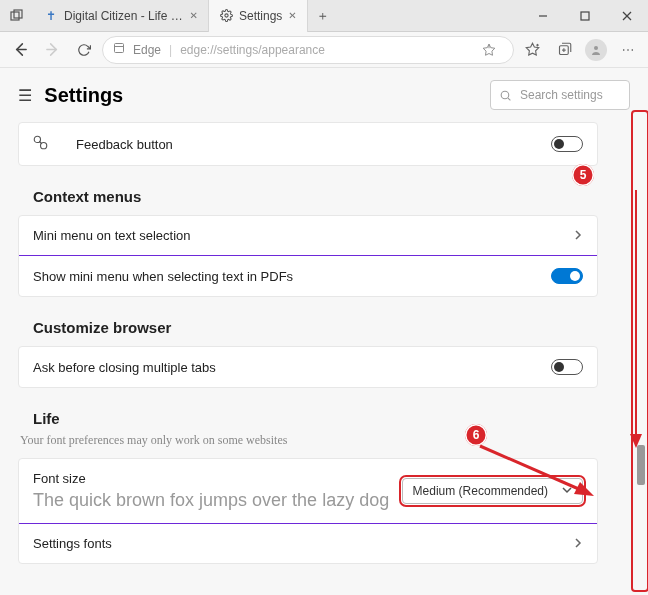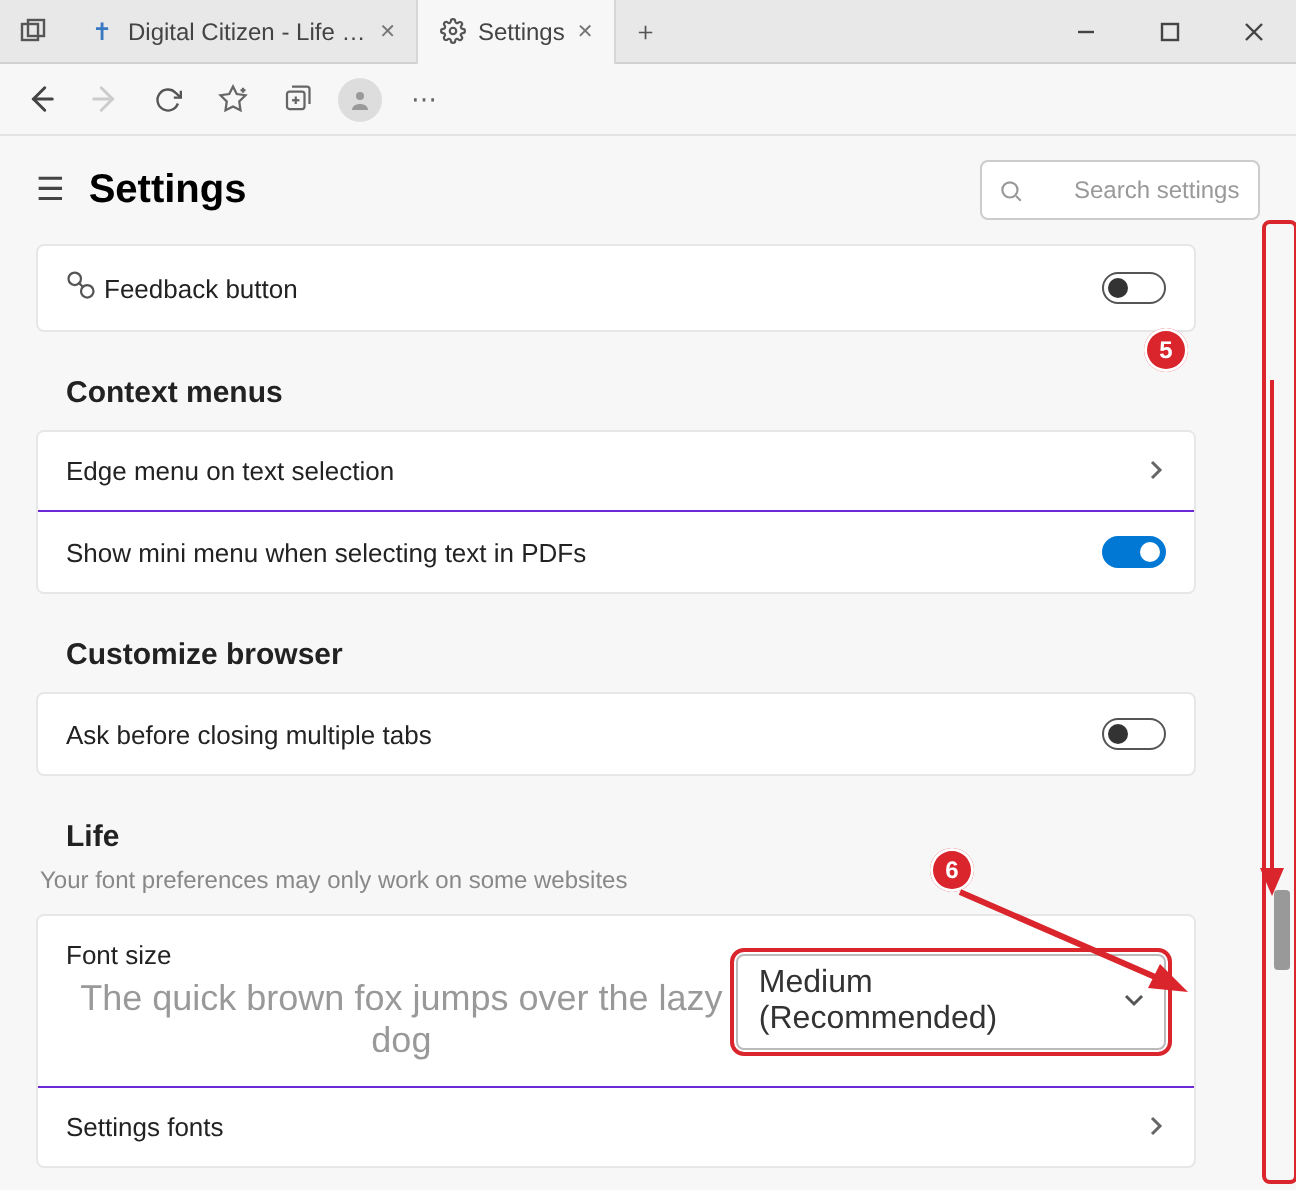--- a/index.html
+++ b/index.html
@@ -29,42 +29,42 @@
   .address .url-dim { color:#aaa; }
   .tool-icon { width:28px; height:28px; display:flex; align-items:center; justify-content:center; color:#666; }
   .avatar { width:22px; height:22px; border-radius:50%; background:#ddd; display:flex; align-items:center; justify-content:center; color:#888; font-size:12px; }
 
   
   .surface { background:#f7f7f7; height: calc(595px - 68px); padding: 12px 18px 18px 18px; position:relative; overflow:hidden; }
   .settings-head { display:flex; align-items:center; justify-content:space-between; margin-bottom:12px; }
   .settings-head .left { display:flex; align-items:center; gap:12px; }
   .hamburger { color:#444; font-size:16px; }
   .settings-title { font-size:20px; font-weight:600; }
-  .search { width:140px; height:30px; border:1px solid #ccc; border-radius:4px; background:#fff; display:flex; align-items:center; gap:25px; padding:0 8px; color:#999; font-size:12px; }
+  .search { width:140px; height:30px; border:1px solid #ccc; border-radius:4px; background:#fff; display:flex; align-items:center; gap:8px; padding:0 8px; color:#999; font-size:12px; }
   .search svg { flex-shrink:0; }
 
   
   .content { padding-right: 32px; }
   .card { background:#fff; border:1px solid #e7e7e7; border-radius:4px; margin-bottom:8px; }
   .card.group { padding:0; }
   .row { display:flex; align-items:center; justify-content:space-between; padding:12px 14px; font-size:13px; color:#222; border-top:1px solid #6d28d9; }
   .row:first-child { border-top:none; }
-  .row-left { display:flex; align-items:center; gap:4px; }
+  .row-left { display:flex; align-items:center; gap:28px; }
   .row-sub { font-size:18px; color:#999; margin-top:4px;text-align:center; }
   .section-title { font-size:15px; font-weight:600; margin:22px 0 10px 15px; color:#222; }
-  .section-sub { font-size:12px; color:#888; margin:-4px 0 10px 2px; }
+  .section-sub { font-size:12px; color:#888; margin:-4px 0 10px 2px;font-family:Liberation Serif, serif; }
 
   .toggle { width:32px; height:16px; border-radius:9px; position:relative; border:1px solid #555; background:#fff; }
   .toggle .knob { width:10px; height:10px; background:#333; border-radius:50%; position:absolute; top:2px; left:2px; }
   .toggle.on { background:#0078d4; border-color:#0078d4; }
   .toggle.on .knob { background:#fff; left:auto; right:2px; }
 
   .chev { color:#666; }
 
-  .select-box { border:1px solid #bbb; border-radius:3px; padding:5px 10px; font-size:16px; display:flex; align-items:center; gap:14px; color:#333; background:#fff; }
+  .select-box { border:1px solid #bbb; border-radius:3px; padding:5px 10px; font-size:12px; display:flex; align-items:center; gap:14px; color:#333; background:#fff; }
   .highlight-red { outline:2.5px solid #d9252b; outline-offset:1px; border-radius:4px; }
 
   
   .callout { position:absolute; width:22px; height:22px; background:#d9252b; border-radius:50%; color:#fff; display:flex; align-items:center; justify-content:center; font-size:12px; font-weight:600; box-shadow:0 0 0 1.5px #fff inset; }
   .arrow5 { position:absolute; }
   .arrow6 { position:absolute; }
 
   
   .scroll-ann { position:absolute; right:1px; top:112px; width:14px; height:478px; outline:2px solid #d9252b; border-radius:2px; background:rgba(0,0,0,0); }
   .scroll-thumb { position:absolute; right:3px; width:8px; top:445px; height:40px; background:#999; border-radius:2px; }
@@ -129,20 +129,37 @@
     <svg width="15" height="15" viewBox="0 0 16 16">
         <path d="M6 2l6 6-6 6" fill="none" stroke="#ccc" stroke-width="1.6" stroke-linecap="round"></path>
         <line x1="2" y1="8" x2="12" y2="8" stroke="#ccc" stroke-width="1.6" stroke-linecap="round"></line>
       </svg>
   </div>
   <div class="nav-btn">
     <svg width="14" height="14" viewBox="0 0 24 24" fill="none" stroke="#555" stroke-width="2">
         <path d="M23 4v6h-6"></path>
         <path d="M20.49 15a9 9 0 1 1-2.12-9.36L23 10"></path>
       </svg>
+  </div>
+  <div class="address">
+    <span class="lock">
+      <svg width="12" height="12" viewBox="0 0 24 24" fill="none" stroke="#888" stroke-width="2">
+          <rect x="3" y="3" width="18" height="18" rx="2"></rect>
+          <line x1="3" y1="9" x2="21" y2="9"></line>
+        </svg>
+    </span>
+    <span class="brand">Edge</span>
+    <span class="sep">|</span>
+    <span><span class="url-dim">edge://</span><span class="url-dim">settings/</span><span class="url-dim">appearance</span></span>
+    <span style="margin-left:auto" class="tool-icon">
+      <svg width="14" height="14" viewBox="0 0 24 24" fill="none" stroke="#888" stroke-width="1.6">
+          <polygon points="12 2 15 8 22 9 17 14 18 21 12 18 6 21 7 14 2 9 9 8 12 2" stroke-linejoin="round"></polygon>
+          <line x1="12" y1="2" x2="12" y2="9"></line>
+        </svg>
+    </span>
   </div>
   <div class="tool-icon">
     <svg width="15" height="15" viewBox="0 0 24 24" fill="none" stroke="#666" stroke-width="1.8">
         <polygon points="12 2 15 8 22 9 17 14 18 21 12 18 6 21 7 14 2 9 9 8 12 2"></polygon>
         <line x1="18" y1="5" x2="22" y2="5"></line>
         <line x1="20" y1="3" x2="20" y2="7"></line>
       </svg>
   </div>
   <div class="tool-icon">
     <svg width="15" height="15" viewBox="0 0 24 24" fill="none" stroke="#666" stroke-width="1.8">
@@ -194,21 +211,21 @@
         </div>
         <div class="toggle">
             <div class="knob"></div>
           </div>
       </div>
     </div>
 
     <div class="section-title">Context menus</div>
     <div class="card group">
       <div class="row">
-        <span>Edge menu on text selection</span>
+        <span>Mini menu on text selection</span>
         <span class="chev">
           <svg width="10" height="10" viewBox="0 0 10 10">
               <path d="M3 1l4 4-4 4" fill="none" stroke="#666" stroke-width="1.5"></path>
             </svg>
         </span>
       </div>
       <div class="row">
         <span>Show mini menu when selecting text in PDFs</span>
         <div class="toggle on">
             <div class="knob"></div>

